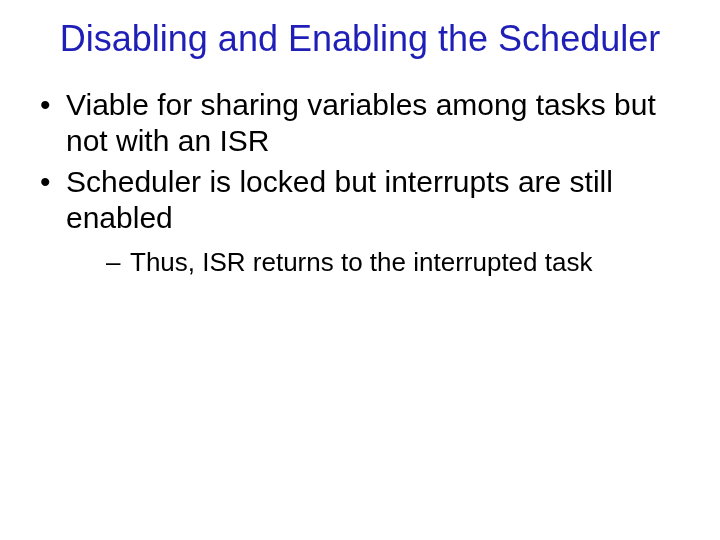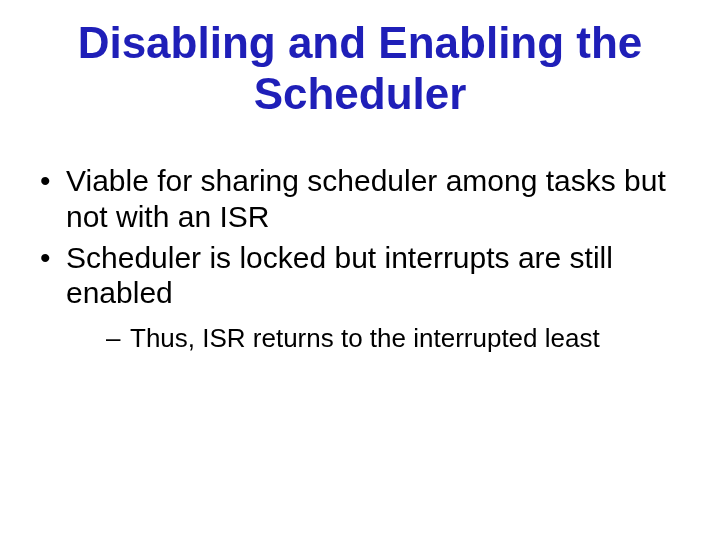--- a/index.html
+++ b/index.html
@@ -13,25 +13,25 @@
     overflow: hidden;
   }
   .slide {
     box-sizing: border-box;
     width: 720px;
     height: 540px;
     padding: 10px 30px 20px 30px;
   }
   .title {
     text-align: center;
-    font-size: 44px;
+    font-size: 36px;
     line-height: 1.15;
     color: #1f1fb8;
-    margin: 8px 0 44px 0;
-    font-weight: bold;
+    margin: 8px 0 28px 0;
+    font-weight: normal;
   }
   ul.level1 {
     list-style: none;
     padding: 0;
     margin: 0 0 0 6px;
     font-size: 30px;
     line-height: 1.18;
   }
   ul.level1 > li {
     position: relative;
@@ -70,24 +70,24 @@
   }
 </style>
 </head>
 <body>
 
 <div class="slide">
   <h1 class="title">Disabling and Enabling the Scheduler</h1>
 
   <ul class="level1">
     <li>
-      <span>Viable for sharing scheduler among tasks but not with an ISR</span>
+      <span>Viable for sharing variables among tasks but not with an ISR</span>
     </li>
     <li>
       <span>Scheduler is locked but interrupts are still enabled</span>
       <ul class="level2">
         <li>
-          <span>Thus, ISR returns to the interrupted least</span>
+          <span>Thus, ISR returns to the interrupted task</span>
         </li>
       </ul>
     </li>
   </ul>
 </div>
 
 </body></html>

